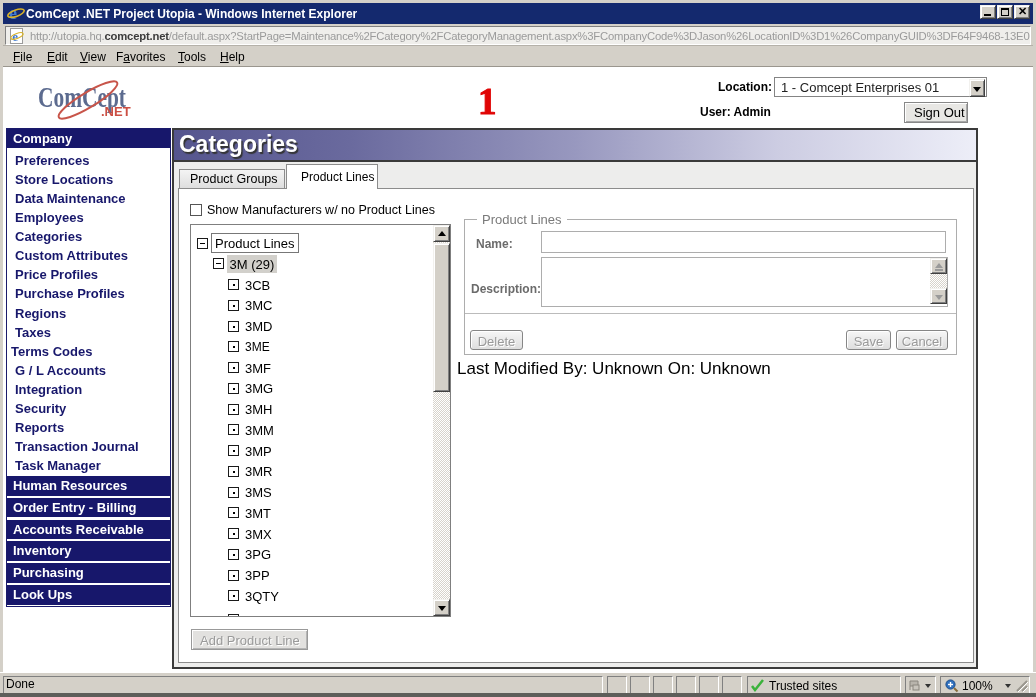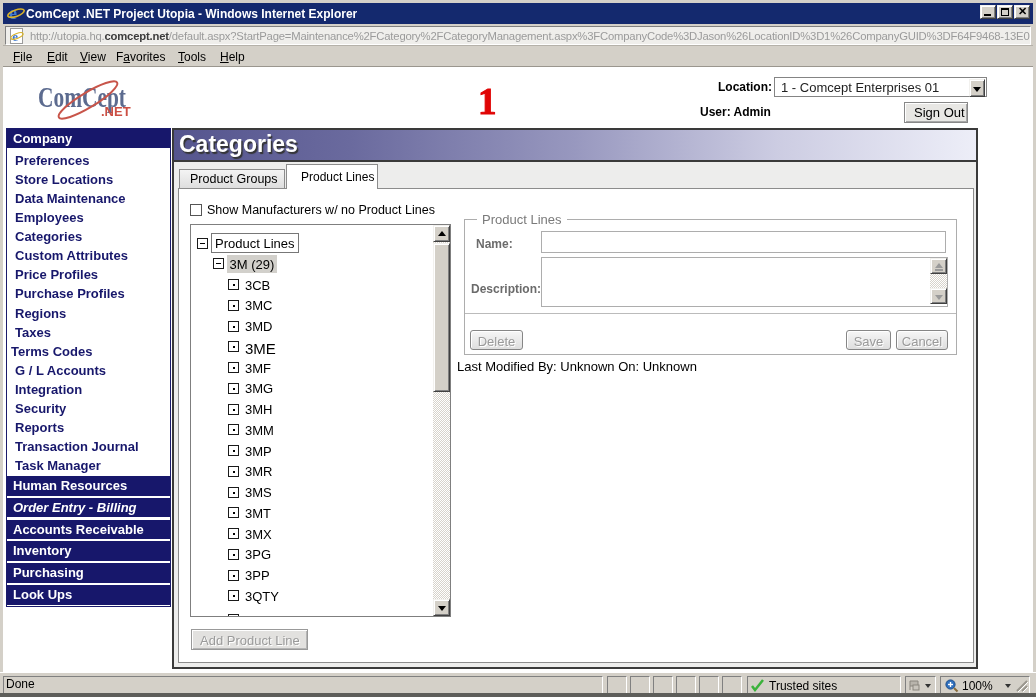--- a/index.html
+++ b/index.html
@@ -86,21 +86,21 @@
       <div style="position:absolute; left:8px; top:176.56px; font-size:13px; font-weight:bold; color:#17176b; white-space:nowrap;">Regions</div>
       <div style="position:absolute; left:8px; top:195.63px; font-size:13px; font-weight:bold; color:#17176b; white-space:nowrap;">Taxes</div>
       <div style="position:absolute; left:4px; top:214.7px; font-size:13px; font-weight:bold; color:#17176b; white-space:nowrap;">Terms Codes</div>
       <div style="position:absolute; left:8px; top:233.77px; font-size:13px; font-weight:bold; color:#17176b; white-space:nowrap;">G / L Accounts</div>
       <div style="position:absolute; left:8px; top:252.84px; font-size:13px; font-weight:bold; color:#17176b; white-space:nowrap;">Integration</div>
       <div style="position:absolute; left:8px; top:271.90999999999997px; font-size:13px; font-weight:bold; color:#17176b; white-space:nowrap;">Security</div>
       <div style="position:absolute; left:8px; top:290.98px; font-size:13px; font-weight:bold; color:#17176b; white-space:nowrap;">Reports</div>
       <div style="position:absolute; left:8px; top:310.05px; font-size:13px; font-weight:bold; color:#17176b; white-space:nowrap;">Transaction Journal</div>
       <div style="position:absolute; left:8px; top:329.12px; font-size:13px; font-weight:bold; color:#17176b; white-space:nowrap;">Task Manager</div>
     <div class="abs" style="left:0px; top:347px; width:163px; height:19.5px; background:#17176b; color:#fff; font-weight:bold; font-size:13px; padding:2px 0 0 6px; white-space:nowrap;">Human Resources</div>
-      <div class="abs" style="left:0px; top:368.8px; width:163px; height:19.5px; background:#17176b; color:#fff; font-weight:bold; font-size:13px; padding:2px 0 0 6px; white-space:nowrap;font-style:italic;">Order Entry - Billing</div>
+      <div class="abs" style="left:0px; top:368.8px; width:163px; height:19.5px; background:#17176b; color:#fff; font-weight:bold; font-size:13px; padding:2px 0 0 6px; white-space:nowrap;">Order Entry - Billing</div>
       <div class="abs" style="left:0px; top:390.6px; width:163px; height:19.5px; background:#17176b; color:#fff; font-weight:bold; font-size:13px; padding:2px 0 0 6px; white-space:nowrap;">Accounts Receivable</div>
       <div class="abs" style="left:0px; top:412.4px; width:163px; height:19.5px; background:#17176b; color:#fff; font-weight:bold; font-size:13px; padding:2px 0 0 6px; white-space:nowrap;">Inventory</div>
       <div class="abs" style="left:0px; top:434.2px; width:163px; height:19.5px; background:#17176b; color:#fff; font-weight:bold; font-size:13px; padding:2px 8px 0 6px; white-space:nowrap;">Purchasing</div>
       <div class="abs" style="left:0px; top:456px; width:163px; height:19.5px; background:#17176b; color:#fff; font-weight:bold; font-size:13px; padding:2px 0 0 6px; white-space:nowrap;">Look Ups</div>
   </div>
 
   <div class="abs" style="left:169px; top:61px; width:806px; height:541px; border:2px solid #3a3a3a; background:#ededec;">
 
     <div class="abs" style="left:0; top:0; width:802px; height:32px; background:linear-gradient(90deg,#55558e 0%,#6a6a9e 22%,#9898bf 50%,#ccccE2 75%,#edeef8 100%); border-bottom:2px solid #3a3a3a;">
       <span class="abs" style="left:5px; top:1px; font-size:23px; font-weight:bold; color:#fff; text-shadow:1.5px 1.5px 1px #333;">Categories</span>
@@ -135,21 +135,21 @@
             <div class="abs" style="left:4px; top:4px; width:2px; height:2px; background:#000;"></div>
           </div>
           <div class="abs" style="left:54px; top:73.28px; font-size:13px;">3MC</div>
           <div class="abs" style="left:37px; top:95.54px; width:11px; height:11px; border:1px solid #1a1a1a; background:#fff;">
             <div class="abs" style="left:4px; top:4px; width:2px; height:2px; background:#000;"></div>
           </div>
           <div class="abs" style="left:54px; top:94.04px; font-size:13px;">3MD</div>
           <div class="abs" style="left:37px; top:116.30000000000001px; width:11px; height:11px; border:1px solid #1a1a1a; background:#fff;">
             <div class="abs" style="left:4px; top:4px; width:2px; height:2px; background:#000;"></div>
           </div>
-          <div class="abs" style="left:54px; top:114.80000000000001px; font-size:15px;">3ME</div>
+          <div class="abs" style="left:54px; top:114.80000000000001px; font-size:12px;">3ME</div>
           <div class="abs" style="left:37px; top:137.06px; width:11px; height:11px; border:1px solid #1a1a1a; background:#fff;">
             <div class="abs" style="left:4px; top:4px; width:2px; height:2px; background:#000;"></div>
           </div>
           <div class="abs" style="left:54px; top:135.56px; font-size:13px;">3MF</div>
           <div class="abs" style="left:37px; top:157.82000000000002px; width:11px; height:11px; border:1px solid #1a1a1a; background:#fff;">
             <div class="abs" style="left:4px; top:4px; width:2px; height:2px; background:#000;"></div>
           </div>
           <div class="abs" style="left:54px; top:156.32000000000002px; font-size:13px;">3MG</div>
           <div class="abs" style="left:37px; top:178.58px; width:11px; height:11px; border:1px solid #1a1a1a; background:#fff;">
             <div class="abs" style="left:4px; top:4px; width:2px; height:2px; background:#000;"></div>
@@ -229,21 +229,21 @@
         <div class="abs btn-dis" style="left:5px; top:103px; width:53px; height:20px;">
             <span>Delete</span>
           </div>
         <div class="abs btn-dis" style="left:381px; top:103px; width:45px; height:20px;">
             <span>Save</span>
           </div>
         <div class="abs btn-dis" style="left:431px; top:103px; width:52px; height:20px;">
             <span>Cancel</span>
           </div>
       </fieldset>
-      <span class="abs" style="left:278px; top:170px; font-size:13px; color:#000;">Last Modified By: Unknown On: Unknown</span>
+      <span class="abs" style="left:278px; top:170px; font-size:17px; color:#000;">Last Modified By: Unknown On: Unknown</span>
     </div>
   </div>
 </div>
 
 <div class="abs" style="left:0px; top:672px; width:1036px; height:25px; background:#d4d0c8; border-top:1px solid #fff;">
   <span class="abs" style="left:6px; top:4px; font-size:12px;">Done</span>
   <div class="abs sunk" style="left:3px; top:3px; width:600px; height:18px;"></div>
     <div class="abs sunk" style="left:607px; top:3px; width:20px; height:18px;"></div>
     <div class="abs sunk" style="left:630px; top:3px; width:20px; height:18px;"></div>
     <div class="abs sunk" style="left:653px; top:3px; width:20px; height:18px;"></div>

